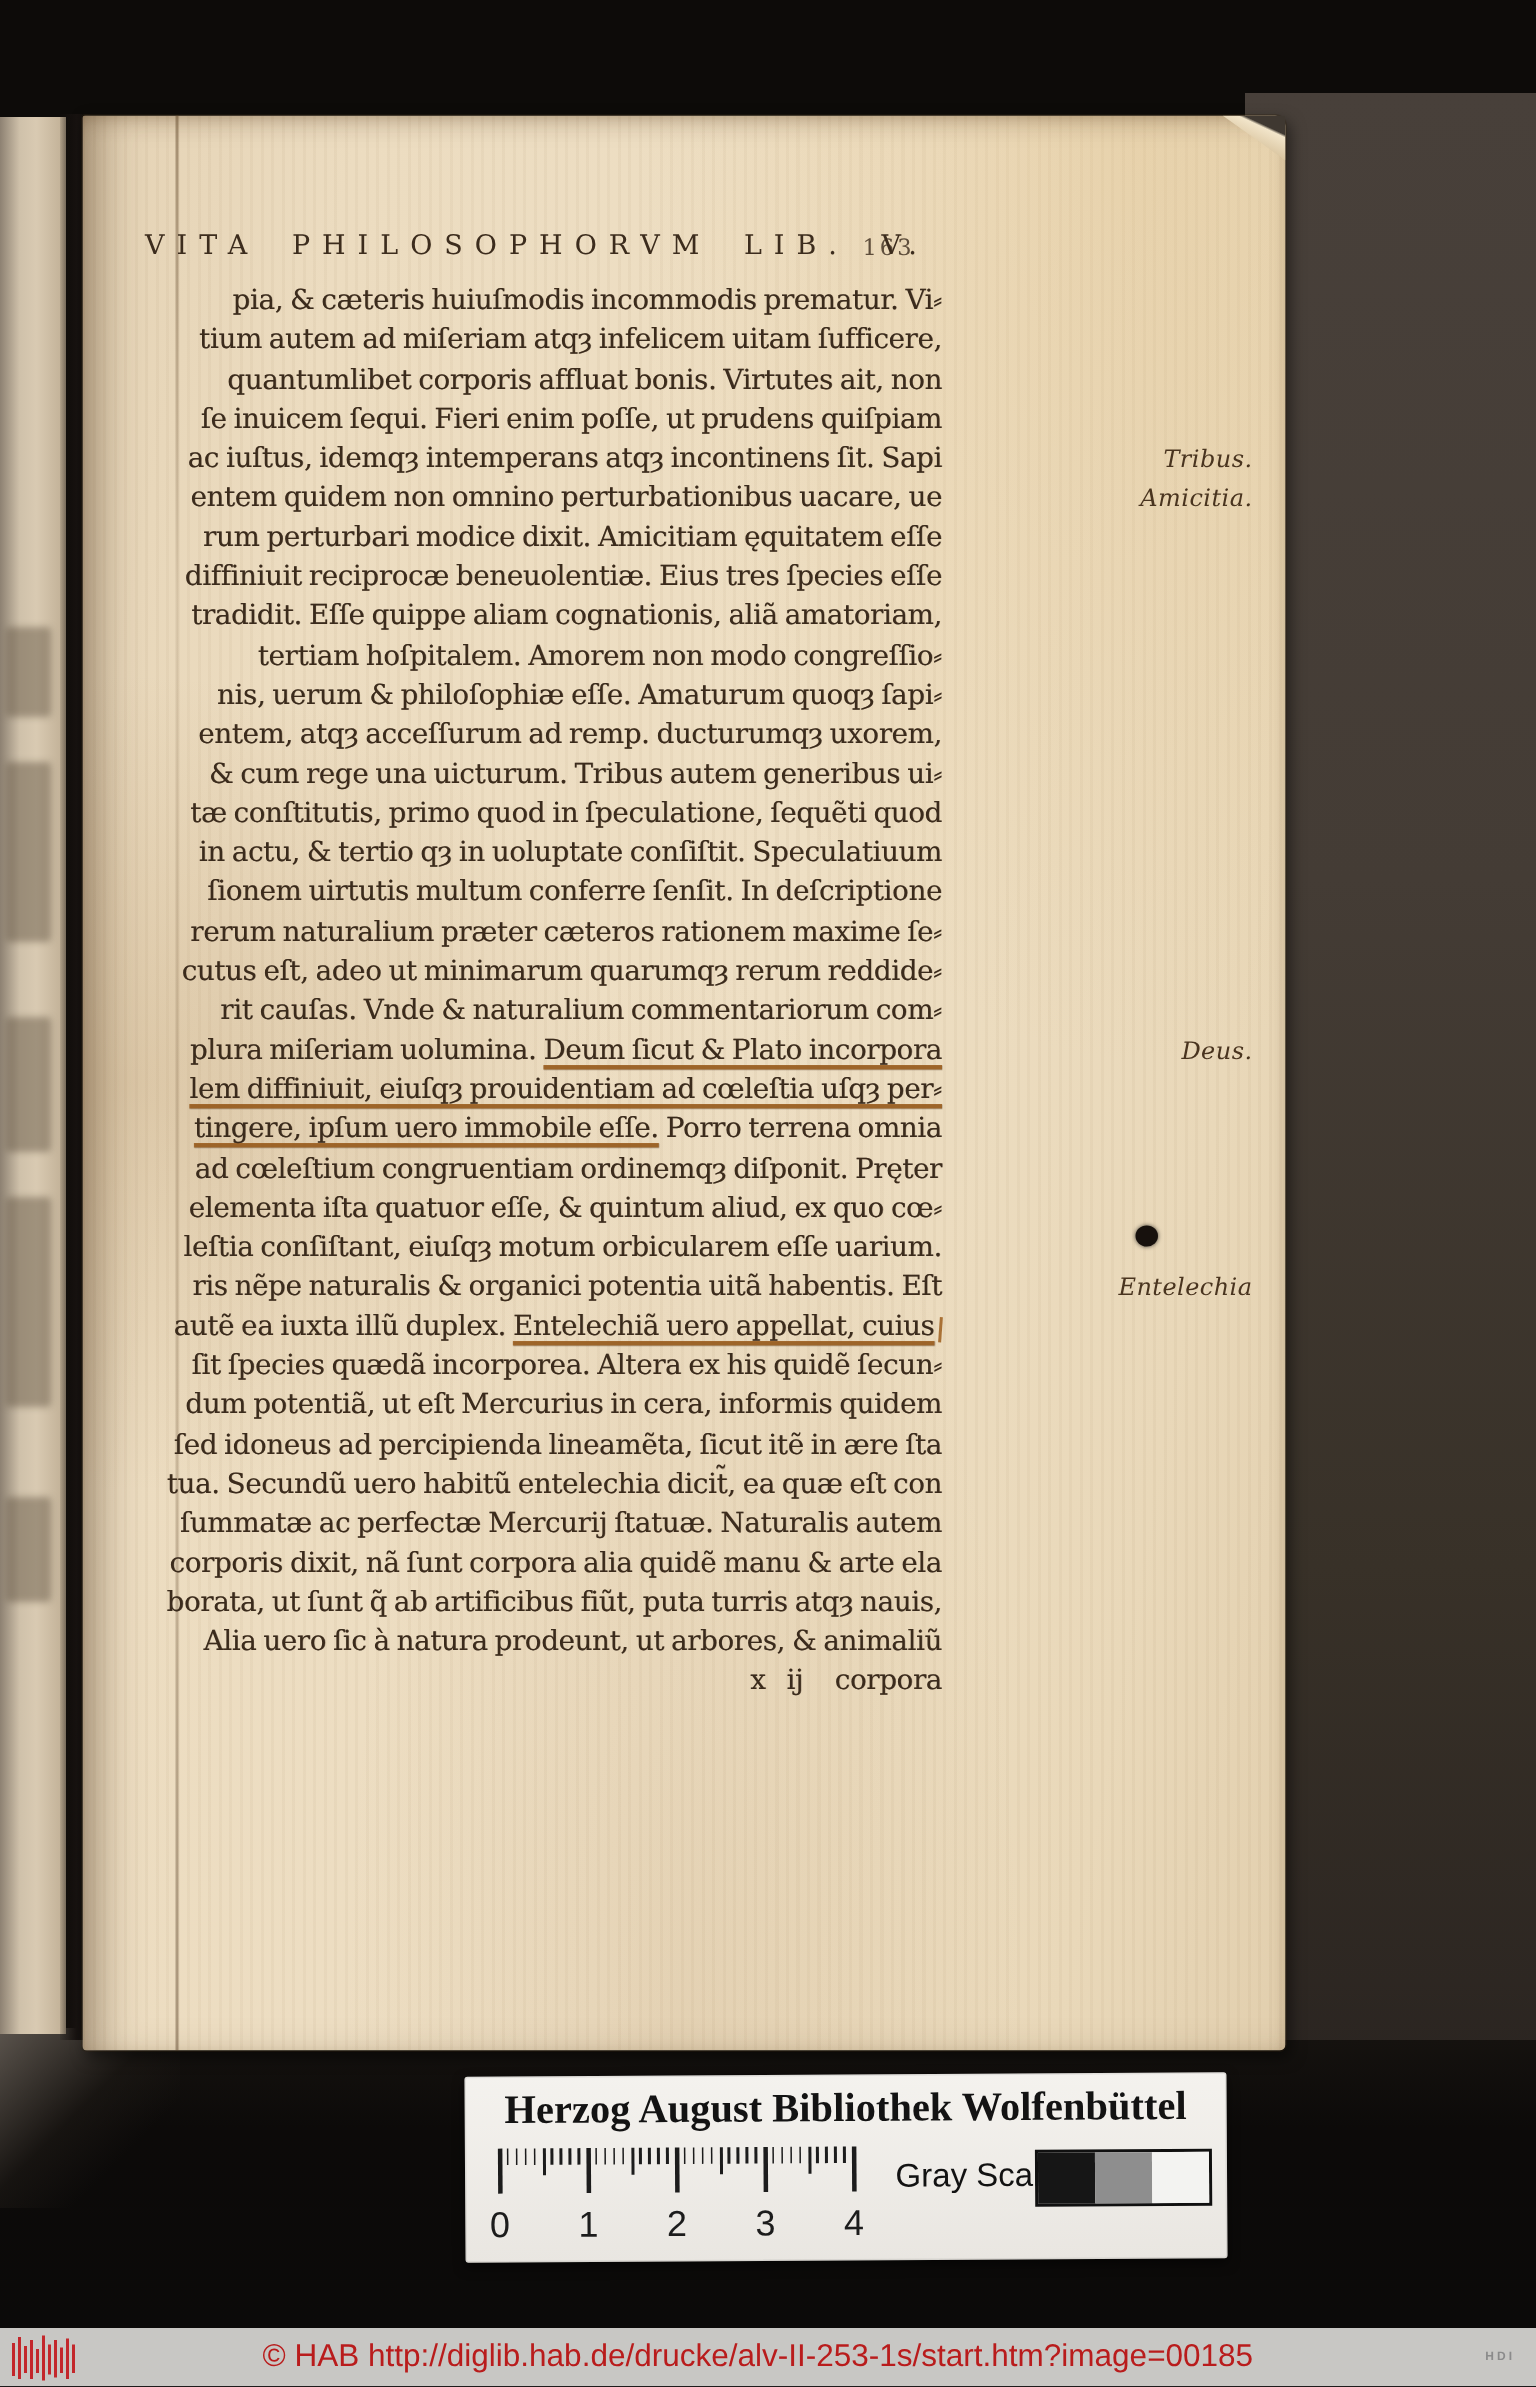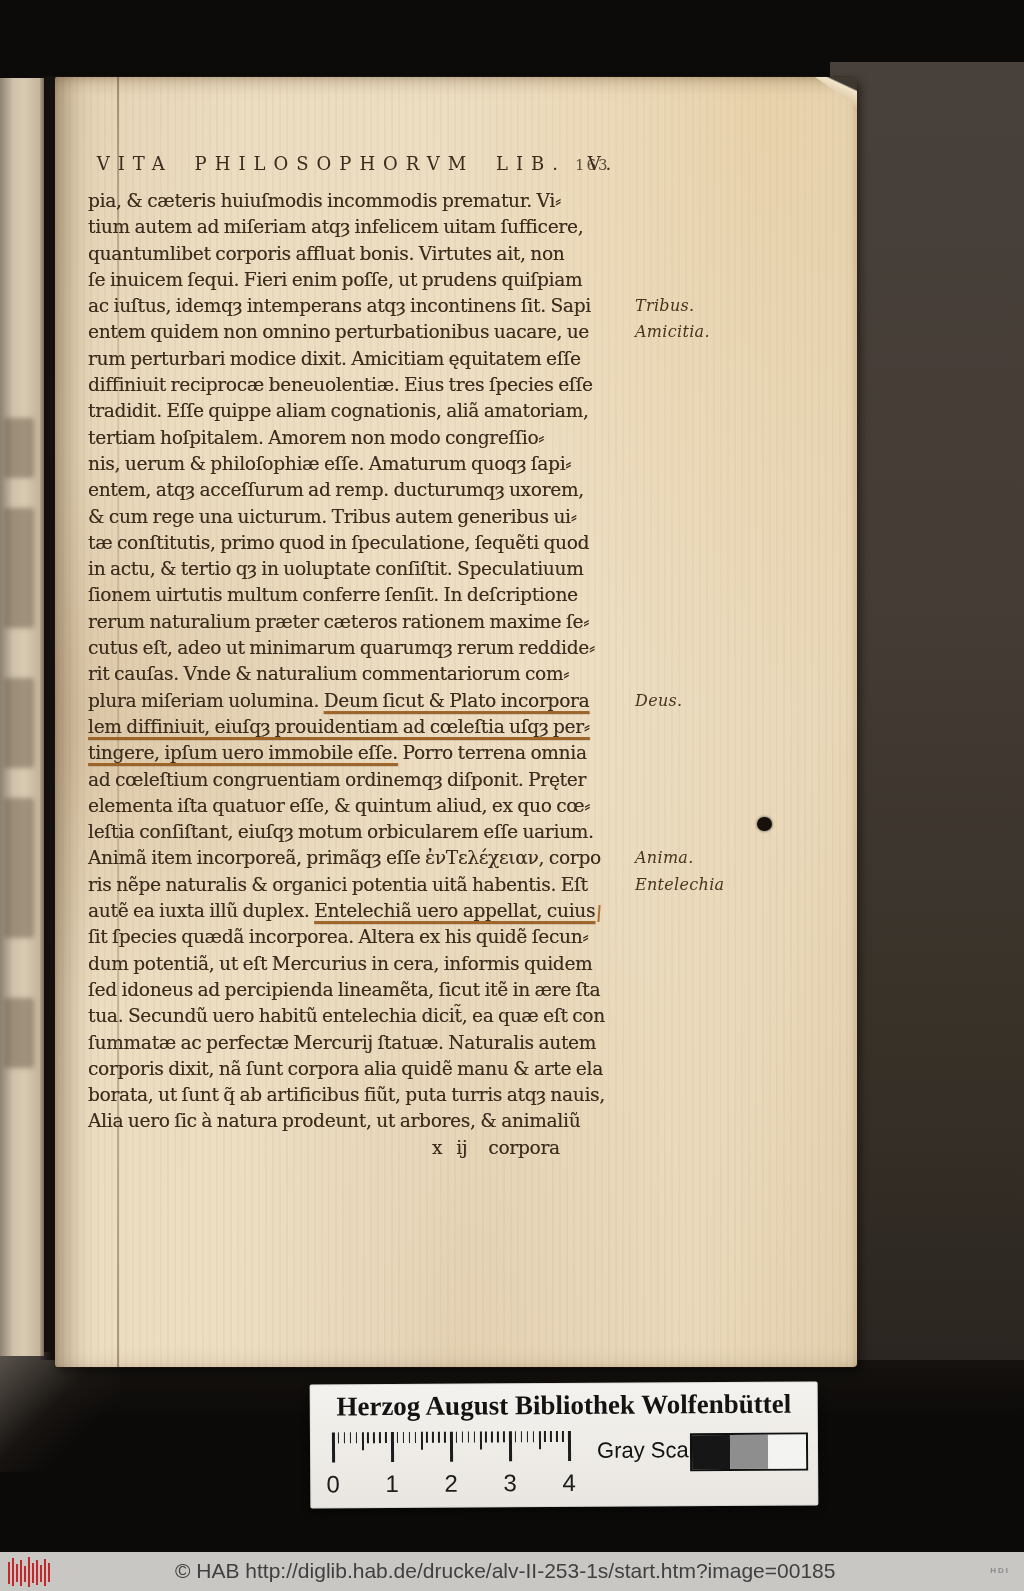--- a/index.html
+++ b/index.html
@@ -45,21 +45,21 @@
 
   
   .pg-header{position:absolute;left:33px;top:76px;width:540px;text-align:center;
              font-size:18px;letter-spacing:8px;word-spacing:8px;color:#3c2c1d;white-space:nowrap;}
   .folio{position:absolute;left:487px;top:3px;font-size:15px;letter-spacing:2px;opacity:.8;}
 
   
   .text-block{position:absolute;left:33px;top:111px;width:540px;color:#3b2b1c;}
   .tline{position:relative;height:26.3px;line-height:26.3px;font-size:18.5px;
          letter-spacing:-0.25px;word-spacing:-1px;white-space:nowrap;
-         text-shadow:.3px .3px 0 rgba(59,43,28,.45);}
+         text-shadow:.3px .3px 0 rgba(59,43,28,.45);text-align:right;}
   .ink-u{text-decoration:underline;text-decoration-color:rgba(158,94,28,.85);
          text-decoration-thickness:2.5px;text-underline-offset:4px;}
   .tickmark{display:inline-block;width:0;height:17px;border-left:2.5px solid rgba(158,94,28,.85);
             transform:translateY(5px) rotate(4deg);margin-left:3px;}
   .mnote{position:absolute;left:547px;top:0;width:200px;font-style:italic;font-size:16px;
          letter-spacing:.3px;color:#49341f;text-shadow:none;}
   .cwline{padding-left:344px;}
   .cwline span{display:inline-block;}
 
   
@@ -76,21 +76,21 @@
   .tick-nums span{position:absolute;top:0;width:22px;margin-left:-11px;text-align:center;
                   font-size:24px;color:#1c1c1c;}
   .gs-label{position:absolute;left:287px;top:55px;font-size:22px;color:#121212;}
   .patches{position:absolute;left:380px;top:51px;display:flex;border:2px solid #101010;}
   .patches b{display:block;width:38px;height:34px;}
 
   
   .footer-bar{position:absolute;left:0;top:1552px;width:1024px;height:39px;background:#c8c7c4;}
   .hab-logo{position:absolute;left:6px;top:2px;}
   .footer-url{position:absolute;left:175px;top:7px;font-family:"Liberation Sans",sans-serif;
-              font-size:21px;color:#404040;}
+              font-size:21px;color:#b91c1c;}
   .station-id{position:absolute;right:14px;top:14px;font-family:"Liberation Sans",sans-serif;
               font-size:8px;letter-spacing:2px;color:#8b8b8b;font-weight:bold;}
 </style>
 </head>
 <body>
 
 <div id="stage">
 
   <div class="bg-right"></div>
   <div class="bg-bottom"></div>
@@ -133,21 +133,20 @@
         <div class="tline"><span>ſionem uirtutis multum conferre ſenſit. In deſcriptione</span></div>
         <div class="tline"><span>rerum naturalium præter cæteros rationem maxime ſe⸗</span></div>
         <div class="tline"><span>cutus eſt, adeo ut minimarum quarumqȝ rerum reddide⸗</span></div>
         <div class="tline"><span>rit cauſas. Vnde &amp; naturalium commentariorum com⸗</span></div>
         <div class="tline"><span>plura miſeriam uolumina.  </span><span class="ink-u">Deum ſicut &amp; Plato incorpora</span><span class="mnote">Deus.</span></div>
         <div class="tline"><span class="ink-u">lem diffiniuit, eiuſqȝ prouidentiam ad cœleſtia uſqȝ per⸗</span></div>
         <div class="tline"><span class="ink-u">tingere, ipſum uero immobile eſſe.</span><span> Porro terrena omnia</span></div>
         <div class="tline"><span>ad cœleſtium congruentiam ordinemqȝ diſponit. Pręter</span></div>
         <div class="tline"><span>elementa iſta quatuor eſſe, &amp; quintum aliud, ex quo cœ⸗</span></div>
         <div class="tline"><span>leſtia conſiſtant, eiuſqȝ motum orbicularem eſſe uarium.</span></div>
-        <div class="tline"><span>Animã item incorporeã, primãqȝ eſſe ἐνΤελέχειαν, corpo</span><span class="mnote">Anima.</span></div>
         <div class="tline"><span>ris nẽpe naturalis &amp; organici potentia uitã habentis. Eſt</span><span class="mnote">Entelechia</span></div>
         <div class="tline"><span>autẽ ea iuxta illũ duplex. </span><span class="ink-u">Entelechiã uero appellat, cuius</span><span class="tickmark"></span></div>
         <div class="tline"><span>ſit ſpecies quædã incorporea. Altera ex his quidẽ ſecun⸗</span></div>
         <div class="tline"><span>dum potentiã, ut eſt Mercurius in cera, informis quidem</span></div>
         <div class="tline"><span>ſed idoneus ad percipienda lineamẽta, ſicut itẽ in ære ſta</span></div>
         <div class="tline"><span>tua. Secundũ uero habitũ entelechia dicit̃, ea quæ eſt con</span></div>
         <div class="tline"><span>ſummatæ ac perfectæ Mercurij ſtatuæ. Naturalis autem</span></div>
         <div class="tline"><span>corporis dixit, nã ſunt corpora alia quidẽ manu &amp; arte ela</span></div>
         <div class="tline"><span>borata, ut ſunt q̃ ab artificibus fiũt, puta turris atqȝ nauis,</span></div>
         <div class="tline"><span>Alia uero ſic à natura prodeunt, ut arbores, &amp; animaliũ</span></div>

